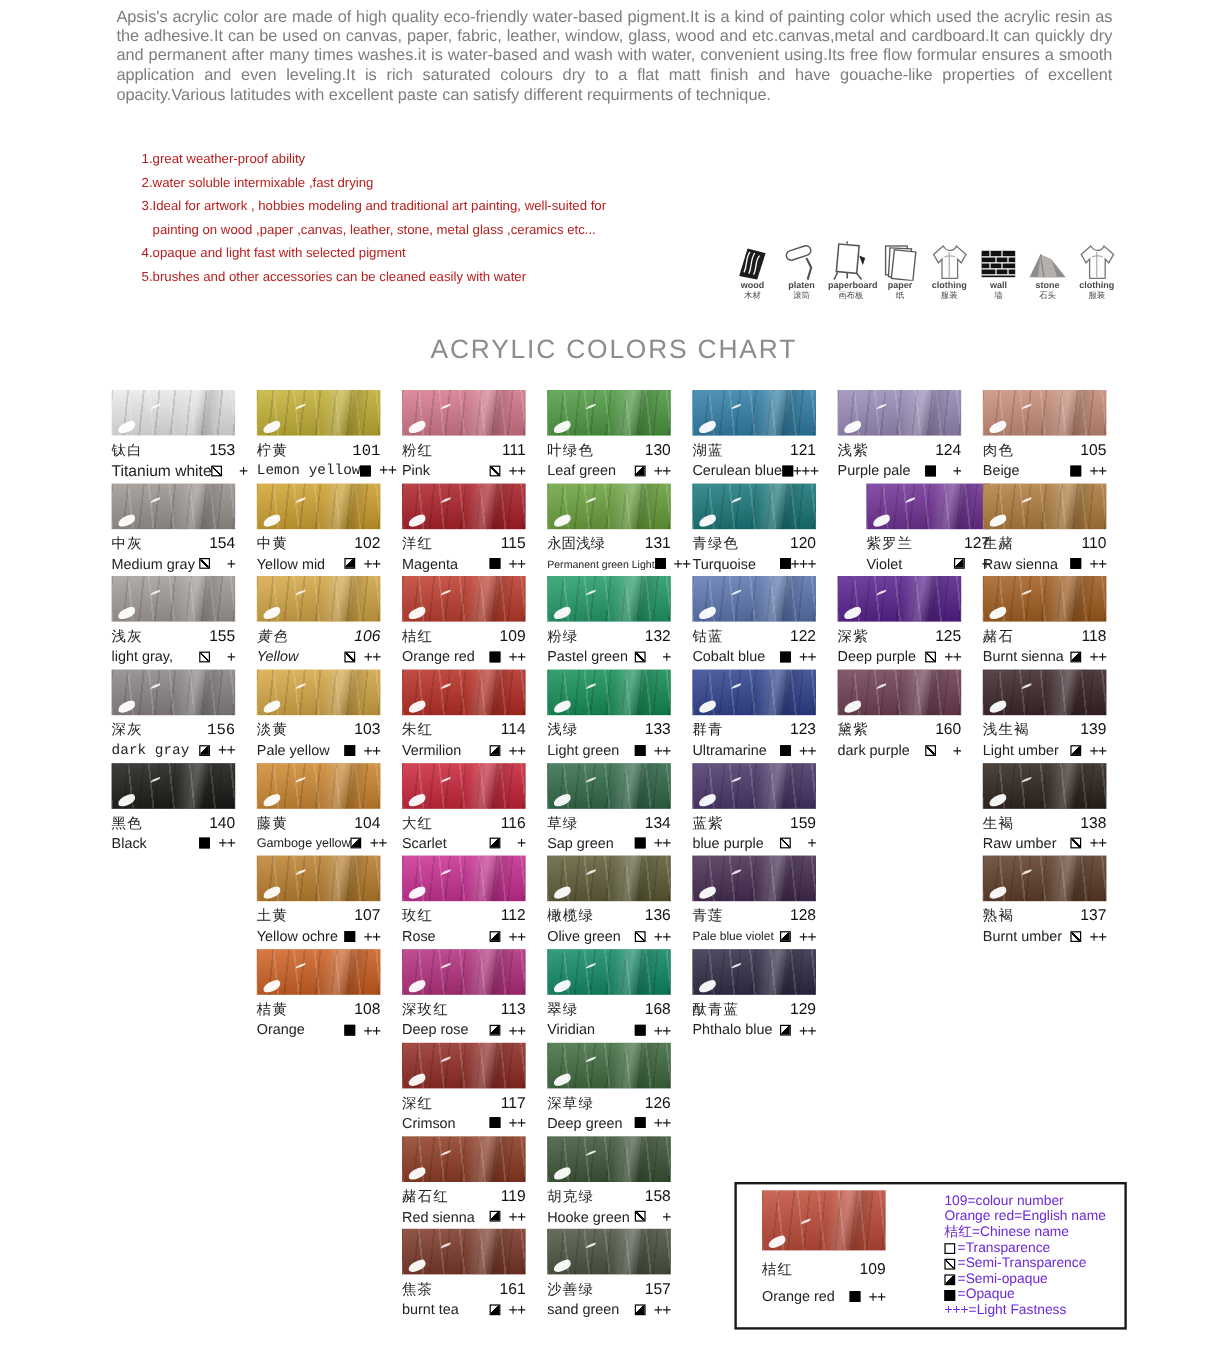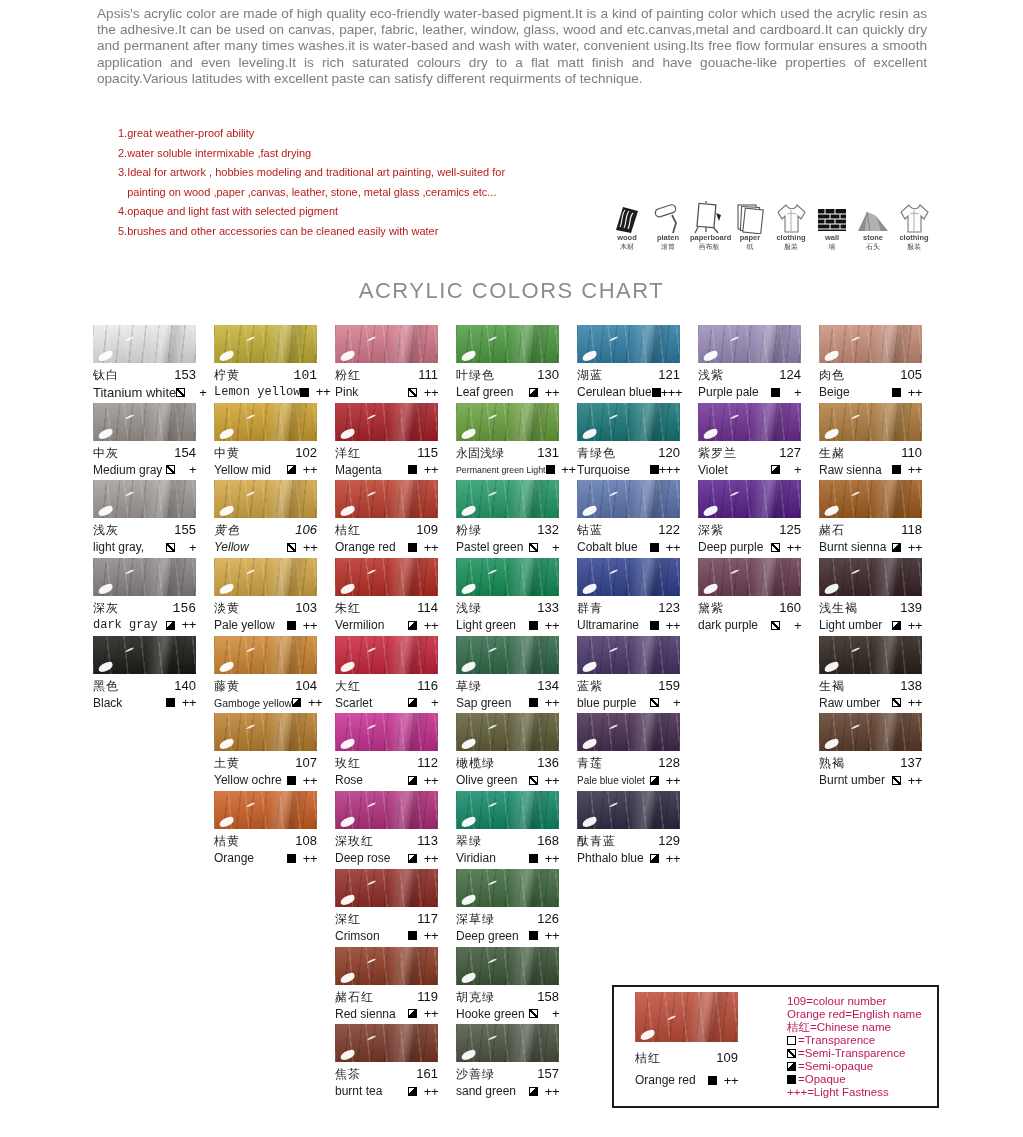--- a/index.html
+++ b/index.html
@@ -78,21 +78,21 @@
   .sym.opaque { background:#000; }
   
   .legend {
     position:absolute; left:612px; top:985px; width:327px; height:123px;
     border:2px solid #1a1a1a; background:#fff;
   }
   .legend-sample { position:absolute; left:21px; top:5px; width:103px; }
   .legend-sample .swatch { height:50px; }
   .legend-sample .c-row1 { margin-top:8px; }
   .legend-sample .c-row2 { margin-top:6px; }
-  .legend-lines { position:absolute; left:173px; top:8px; color:#be185d; }
+  .legend-lines { position:absolute; left:173px; top:8px; color:#6d28d9; }
   .lline { display:flex; align-items:center; font-size:11.5px; line-height:13px; }
   .lline .sym { margin-right:2px; width:9px; height:9px; }
 </style>
 </head>
 <body>
 
 <div class="page">
 
   <div class="intro">Apsis's acrylic color are made of high quality eco-friendly water-based pigment.It is a kind of painting color which used the acrylic resin as the adhesive.It can be used on canvas, paper, fabric, leather, window, glass, wood and etc.canvas,metal and cardboard.It can quickly dry and permanent after many times washes.it is  water-based  and wash with water, convenient using.Its free flow formular ensures a smooth application and even leveling.It is rich saturated colours dry to a flat matt finish and have gouache-like properties of excellent opacity.Various latitudes with excellent paste can satisfy different requirments of  technique.</div>
 
@@ -356,21 +356,21 @@
           <span class="num">120</span>
         </div>
         <div class="c-row2">
           <span class="en-name">Turquoise</span>
           <span class="marks">
             <span class="sym opaque"></span>
             <span class="fastness">+++</span>
           </span>
         </div>
       </div>
-      <div class="cell" style="grid-row-start: 2; grid-column-start: 6;">
+      <div class="cell" style="grid-row-start: 2; grid-column-start: 6; margin-left: 24px;">
         <div class="swatch" style="background: rgb(111, 47, 149);"></div>
         <div class="c-row1">
           <span class="cn-name">紫罗兰</span>
           <span class="num">127</span>
         </div>
         <div class="c-row2">
           <span class="en-name">Violet</span>
           <span class="marks">
             <span class="sym semi-opaque"></span>
             <span class="fastness">+</span>

